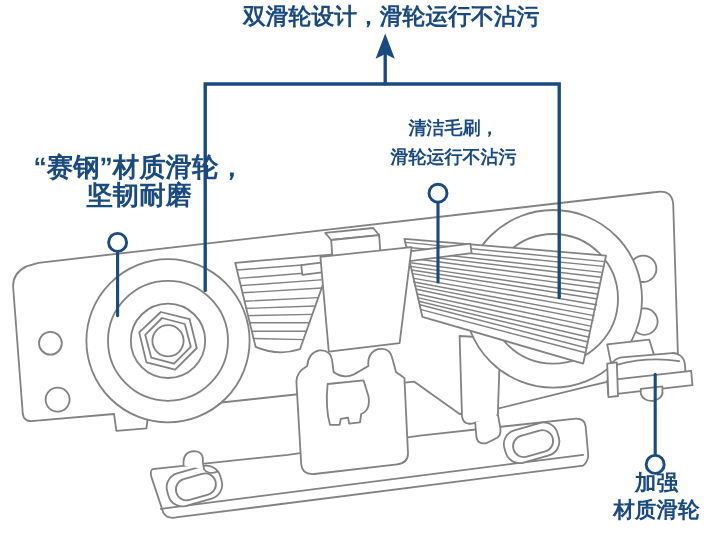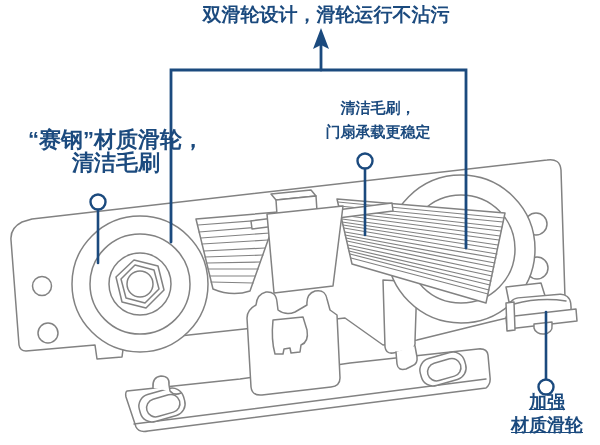--- a/index.html
+++ b/index.html
@@ -5,21 +5,21 @@
   html,body{margin:0;padding:0;background:#fff;}
   .stage{position:relative;width:600px;height:445px;background:#fff;overflow:hidden;
          font-family:"Liberation Sans","DejaVu Sans",sans-serif;}
   .stage svg{position:absolute;left:0;top:0;}
   .label{position:absolute;color:#1B4A7E;text-align:center;white-space:nowrap;
          transform:translateX(-50%);font-weight:600;}
   .label .ln{display:block;}
   .label-top{left:326px;top:3px;font-size:19px;line-height:24px;}
   .label-brush{left:378px;top:96px;font-size:15px;line-height:24px;}
   .label-material{left:92px;top:128px;font-size:22px;line-height:23px;margin-left:24px;}
-  .label-antidrop{left:547px;top:391px;font-size:18px;line-height:23px;text-decoration:underline;}
+  .label-antidrop{left:547px;top:391px;font-size:18px;line-height:23px;}
 </style>
 </head>
 <body>
 
 <div class="stage">
 
   <svg width="600" height="445" viewBox="0 0 600 445">
 
     <g fill="none" stroke-width="1.5" stroke-linejoin="round" stroke-linecap="round" stroke="#828282">
 
@@ -131,26 +131,26 @@
         <line x1="546" y1="312" x2="546" y2="379" stroke-width="2.6"></line>
         <circle cx="546" cy="387" r="7.5" fill="#fff" stroke-width="2.4"></circle>
       </g>
     </g>
   </svg>
 
   <div class="label label-top">双滑轮设计，滑轮运行不沾污</div>
 
   <div class="label label-brush">
     <span class="ln">清洁毛刷，</span>
-    <span class="ln">门扇承载更稳定</span>
+    <span class="ln">滑轮运行不沾污</span>
   </div>
 
   <div class="label label-material">
     <span class="ln">“赛钢”材质滑轮，</span>
-    <span class="ln">清洁毛刷</span>
+    <span class="ln">坚韧耐磨</span>
   </div>
 
   <div class="label label-antidrop">
     <span class="ln">加强</span>
     <span class="ln">材质滑轮</span>
   </div>
 
 </div>
 
 </body></html>

